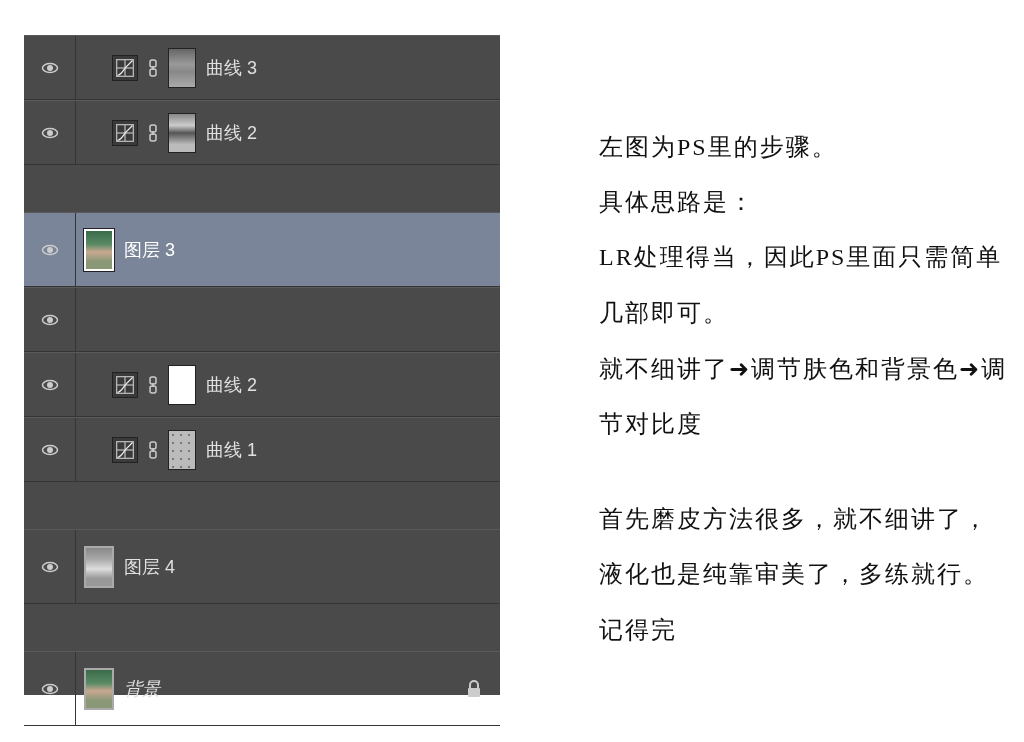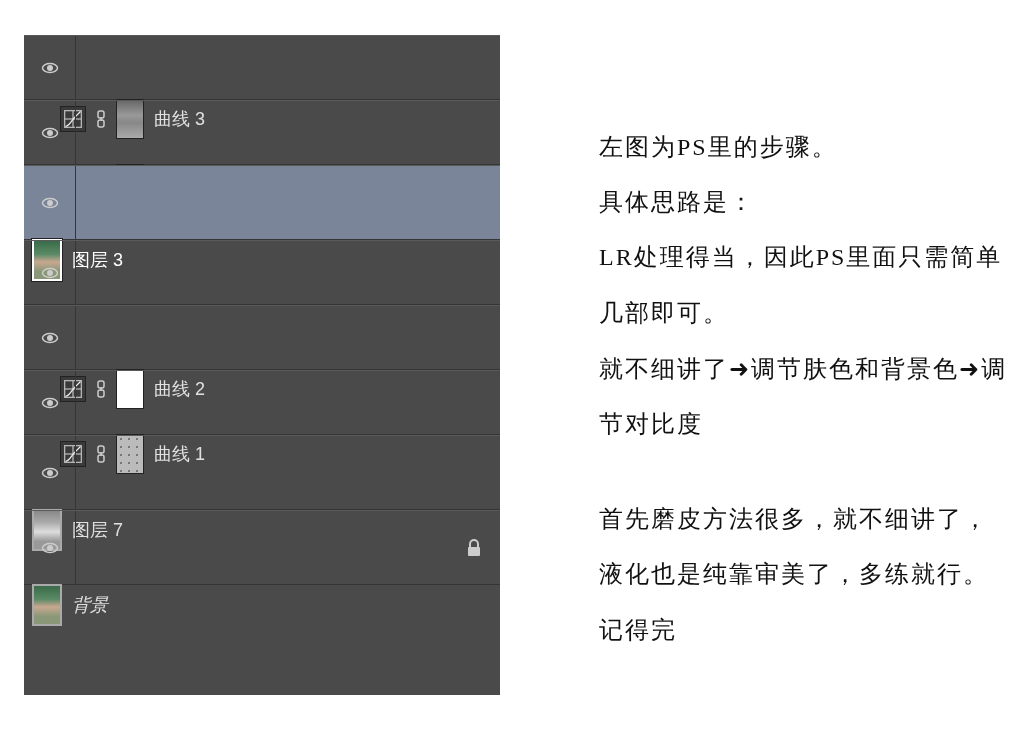--- a/index.html
+++ b/index.html
@@ -1,21 +1,21 @@
 <!DOCTYPE html>
 <html><head>
 <meta charset="utf-8">
 <style>
   * { margin:0; padding:0; box-sizing:border-box; }
   body { width:1024px; height:742px; background:#fff; font-family:"Microsoft YaHei","SimSun",sans-serif; position:relative; }
   
   .panel { position:absolute; left:24px; top:35px; width:476px; height:660px; background:#4a4a4a; }
   
-  .row { width:100%; border-bottom:1px solid #353535; border-top:1px solid #5a5a5a; display:flex; height:65px; position:relative;flex-direction:column; }
-  .row.tall { height:75px; }
+  .row { width:100%; border-bottom:1px solid #353535; border-top:1px solid #5a5a5a; display:flex; height:65px; position:relative; }
+  .row.tall { height:75px;margin-top:47px; }
   .row.selected { background:#7a8599; }
   
   .vis-col { width:52px; height:100%; border-right:1px solid #353535; display:flex; align-items:center; justify-content:center; flex-shrink:0; }
   .eye { width:18px; height:18px; position:relative; }
   .eye svg { width:18px; height:18px; display:block; }
   
   .content { display:flex; align-items:center; height:100%; padding-left:8px; }
   .indent { width:28px; flex-shrink:0; }
   
   .adj-icon { width:26px; height:26px; background:#3a3a3a; border:1px solid #222; display:flex; align-items:center; justify-content:center; flex-shrink:0; margin-right:6px; }
@@ -202,21 +202,21 @@
         <div class="vis-col">
           <span class="eye">
             <svg viewBox="0 0 24 24" fill="none" stroke="#ccc" stroke-width="2">
               <ellipse cx="12" cy="12" rx="10" ry="6"></ellipse>
               <circle cx="12" cy="12" r="3" fill="#ccc"></circle>
             </svg>
           </span>
         </div>
         <div class="content">
           <div class="thumb bw"></div>
-          <span class="label">图层 7</span>
+          <span class="label">图层 4</span>
         </div>
       </div>
       <div class="row tall">
         <div class="vis-col">
           <span class="eye">
             <svg viewBox="0 0 24 24" fill="none" stroke="#ccc" stroke-width="2">
               <ellipse cx="12" cy="12" rx="10" ry="6"></ellipse>
               <circle cx="12" cy="12" r="3" fill="#ccc"></circle>
             </svg>
           </span>

